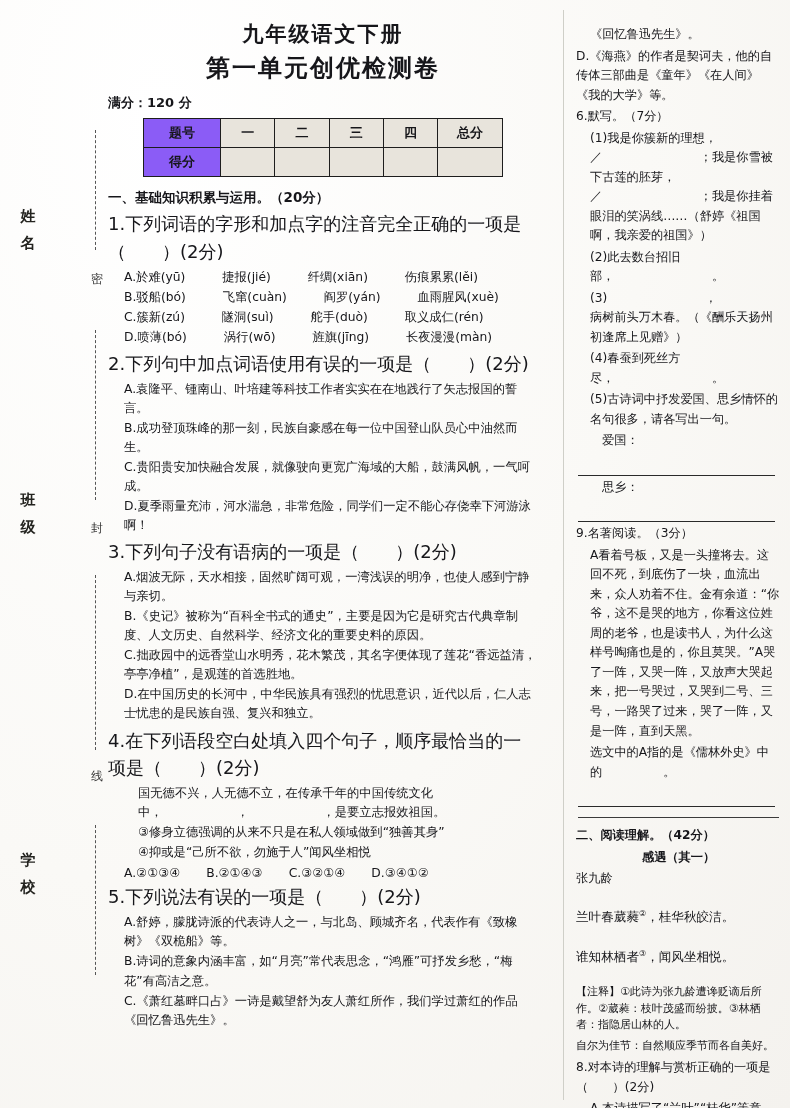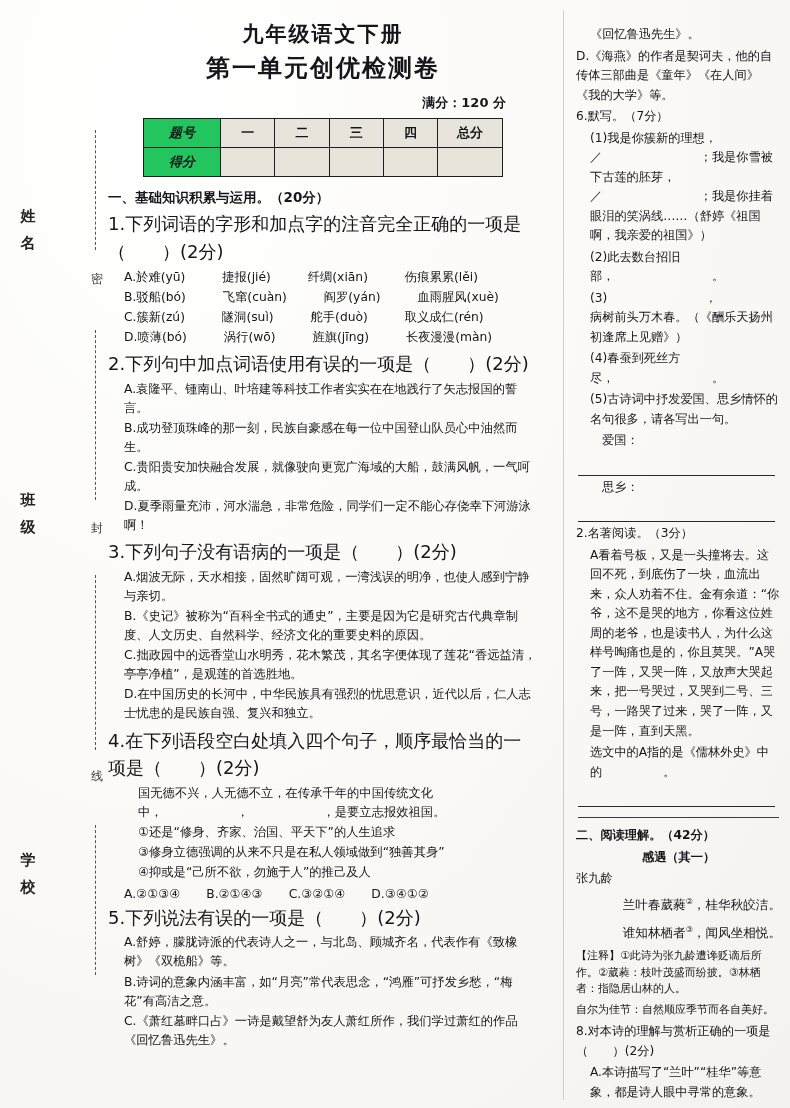--- a/index.html
+++ b/index.html
@@ -52,30 +52,30 @@
   }
 
   h1.title{
     font-family:"DejaVu Sans","Liberation Sans",sans-serif;
     font-size:21px;font-weight:bold;text-align:center;margin:6px 0 2px 0;letter-spacing:2px;
   }
   h2.subtitle{
     font-size:24px;font-weight:bold;text-align:center;margin:4px 0 10px 0;letter-spacing:2px;
   }
   .full-score{
-    text-align:right;font-size:13px;margin:4px 32px 6px 0;font-weight:bold;
+    font-size:13px;margin:4px 32px 6px 0;font-weight:bold;
   }
   table.score{
     border-collapse:collapse;margin:4px auto 12px auto;width:360px;
     background:#e8e4dc;
   }
   table.score td{
     border:1px solid #1d1d1d;height:26px;text-align:center;font-size:13px;font-weight:bold;
   }
-  table.score td.lab{width:74px;background:#22c55e;font-style:italic;}
+  table.score td.lab{width:74px;background:#8b5cf6;}
   table.score td.tot{width:62px;}
 
   .sec-head{
     font-size:13.5px;font-weight:bold;margin:8px 0 3px 0;
   }
   .q{
     font-size:18px;line-height:1.55;margin:3px 0 2px 0;
     text-indent:0;
   }
   .opt{
@@ -87,21 +87,21 @@
     border-bottom:1px solid #2a2a2a;height:17px;margin:7px 6px 0 2px;
   }
   .opts-row{
     font-size:12.3px;margin:4px 0 2px 16px;
     display:flex;gap:26px;
   }
   .right-txt{font-size:12.2px;line-height:1.6;margin:2px 0;}
   .right-ind{margin-left:14px;}
   .right-ind2{margin-left:26px;}
   .poem{
-    text-align:right;font-size:12.6px;line-height:1.9;margin:4px 0;
+    text-align:left;font-size:12.6px;line-height:1.9;margin:16px 0;
   }
   .note{font-size:11px;line-height:1.5;margin:4px 0;}
   .hr-right{border:0;border-top:1px solid #3a3a3a;margin:10px 2px 8px 2px;}
   sup{font-size:8px;}
 </style>
 </head>
 <body>
 
 <div class="page">
 
@@ -162,23 +162,22 @@
     <div class="opt">D.夏季雨量充沛，河水湍急，非常危险，同学们一定不能心存侥幸下河游泳啊！</div>
 
     <div class="q">3.下列句子没有语病的一项是（　　）(2分)</div>
     <div class="opt">A.烟波无际，天水相接，固然旷阔可观，一湾浅误的明净，也使人感到宁静与亲切。</div>
     <div class="opt">B.《史记》被称为“百科全书式的通史”，主要是因为它是研究古代典章制度、人文历史、自然科学、经济文化的重要史料的原因。</div>
     <div class="opt">C.拙政园中的远香堂山水明秀，花木繁茂，其名字便体现了莲花“香远益清，亭亭净植”，是观莲的首选胜地。</div>
     <div class="opt">D.在中国历史的长河中，中华民族具有强烈的忧思意识，近代以后，仁人志士忧患的是民族自强、复兴和独立。</div>
 
     <div class="q">4.在下列语段空白处填入四个句子，顺序最恰当的一项是（　　）(2分)</div>
     <div class="cont">国无德不兴，人无德不立，在传承千年的中国传统文化中，　　　　　　，　　　　　　，是要立志报效祖国。</div>
-    <div class="opt opt-ind">①还是“修身、齐家、治国、平天下”的人生追求</div>
     <div class="opt opt-ind">③修身立德强调的从来不只是在私人领域做到“独善其身”</div>
-    <div class="opt opt-ind">④抑或是“己所不欲，勿施于人”的推己及人</div>
+    <div class="opt opt-ind">④抑或是“己所不欲，勿施于人”闻风坐相悦</div>
     <div class="opts-row">
       <span>A.②①③④</span>
       <span>B.②①④③</span>
       <span>C.③②①④</span>
       <span>D.③④①②</span>
     </div>
 
     <div class="q">5.下列说法有误的一项是（　　）(2分)</div>
     <div class="opt">A.舒婷，朦胧诗派的代表诗人之一，与北岛、顾城齐名，代表作有《致橡树》《双桅船》等。</div>
     <div class="opt">B.诗词的意象内涵丰富，如“月亮”常代表思念，“鸿雁”可抒发乡愁，“梅花”有高洁之意。</div>
@@ -194,21 +193,21 @@
     <div class="right-txt right-ind">(1)我是你簇新的理想，／　　　　　　　　；我是你雪被下古莲的胚芽，／　　　　　　　　；我是你挂着眼泪的笑涡线……（舒婷《祖国啊，我亲爱的祖国》）</div>
     <div class="right-txt right-ind">(2)此去数台招旧部，　　　　　　　　。</div>
     <div class="right-txt right-ind">(3)　　　　　　　　，　　　　　　　　。病树前头万木春。（《酬乐天扬州初逢席上见赠》）</div>
     <div class="right-txt right-ind">(4)春蚕到死丝方尽，　　　　　　　　。</div>
     <div class="right-txt right-ind">(5)古诗词中抒发爱国、思乡情怀的名句很多，请各写出一句。</div>
     <div class="right-txt right-ind2">爱国：</div>
     <div class="ansline"></div>
     <div class="right-txt right-ind2">思乡：</div>
     <div class="ansline"></div>
 
-    <div class="right-txt">2.名著阅读。（3分）</div>
+    <div class="right-txt">9.名著阅读。（3分）</div>
     <div class="right-txt right-ind">A看着号板，又是一头撞将去。这回不死，到底伤了一块，血流出来，众人劝着不住。金有余道：“你爷，这不是哭的地方，你看这位姓周的老爷，也是读书人，为什么这样号啕痛也是的，你且莫哭。”A哭了一阵，又哭一阵，又放声大哭起来，把一号哭过，又哭到二号、三号，一路哭了过来，哭了一阵，又是一阵，直到天黑。</div>
     <div class="right-txt right-ind">选文中的A指的是《儒林外史》中的　　　　　。</div>
     <div class="ansline"></div>
 
     <hr class="hr-right">
 
     <div class="right-txt" style="font-weight:bold">二、阅读理解。（42分）</div>
     <div class="right-txt" style="text-align:center;font-weight:bold">感遇（其一）</div>
     <div class="right-txt" style="text-align:left">张九龄</div>
     <div class="poem">兰叶春葳蕤<sup>②</sup>，桂华秋皎洁。</div>

